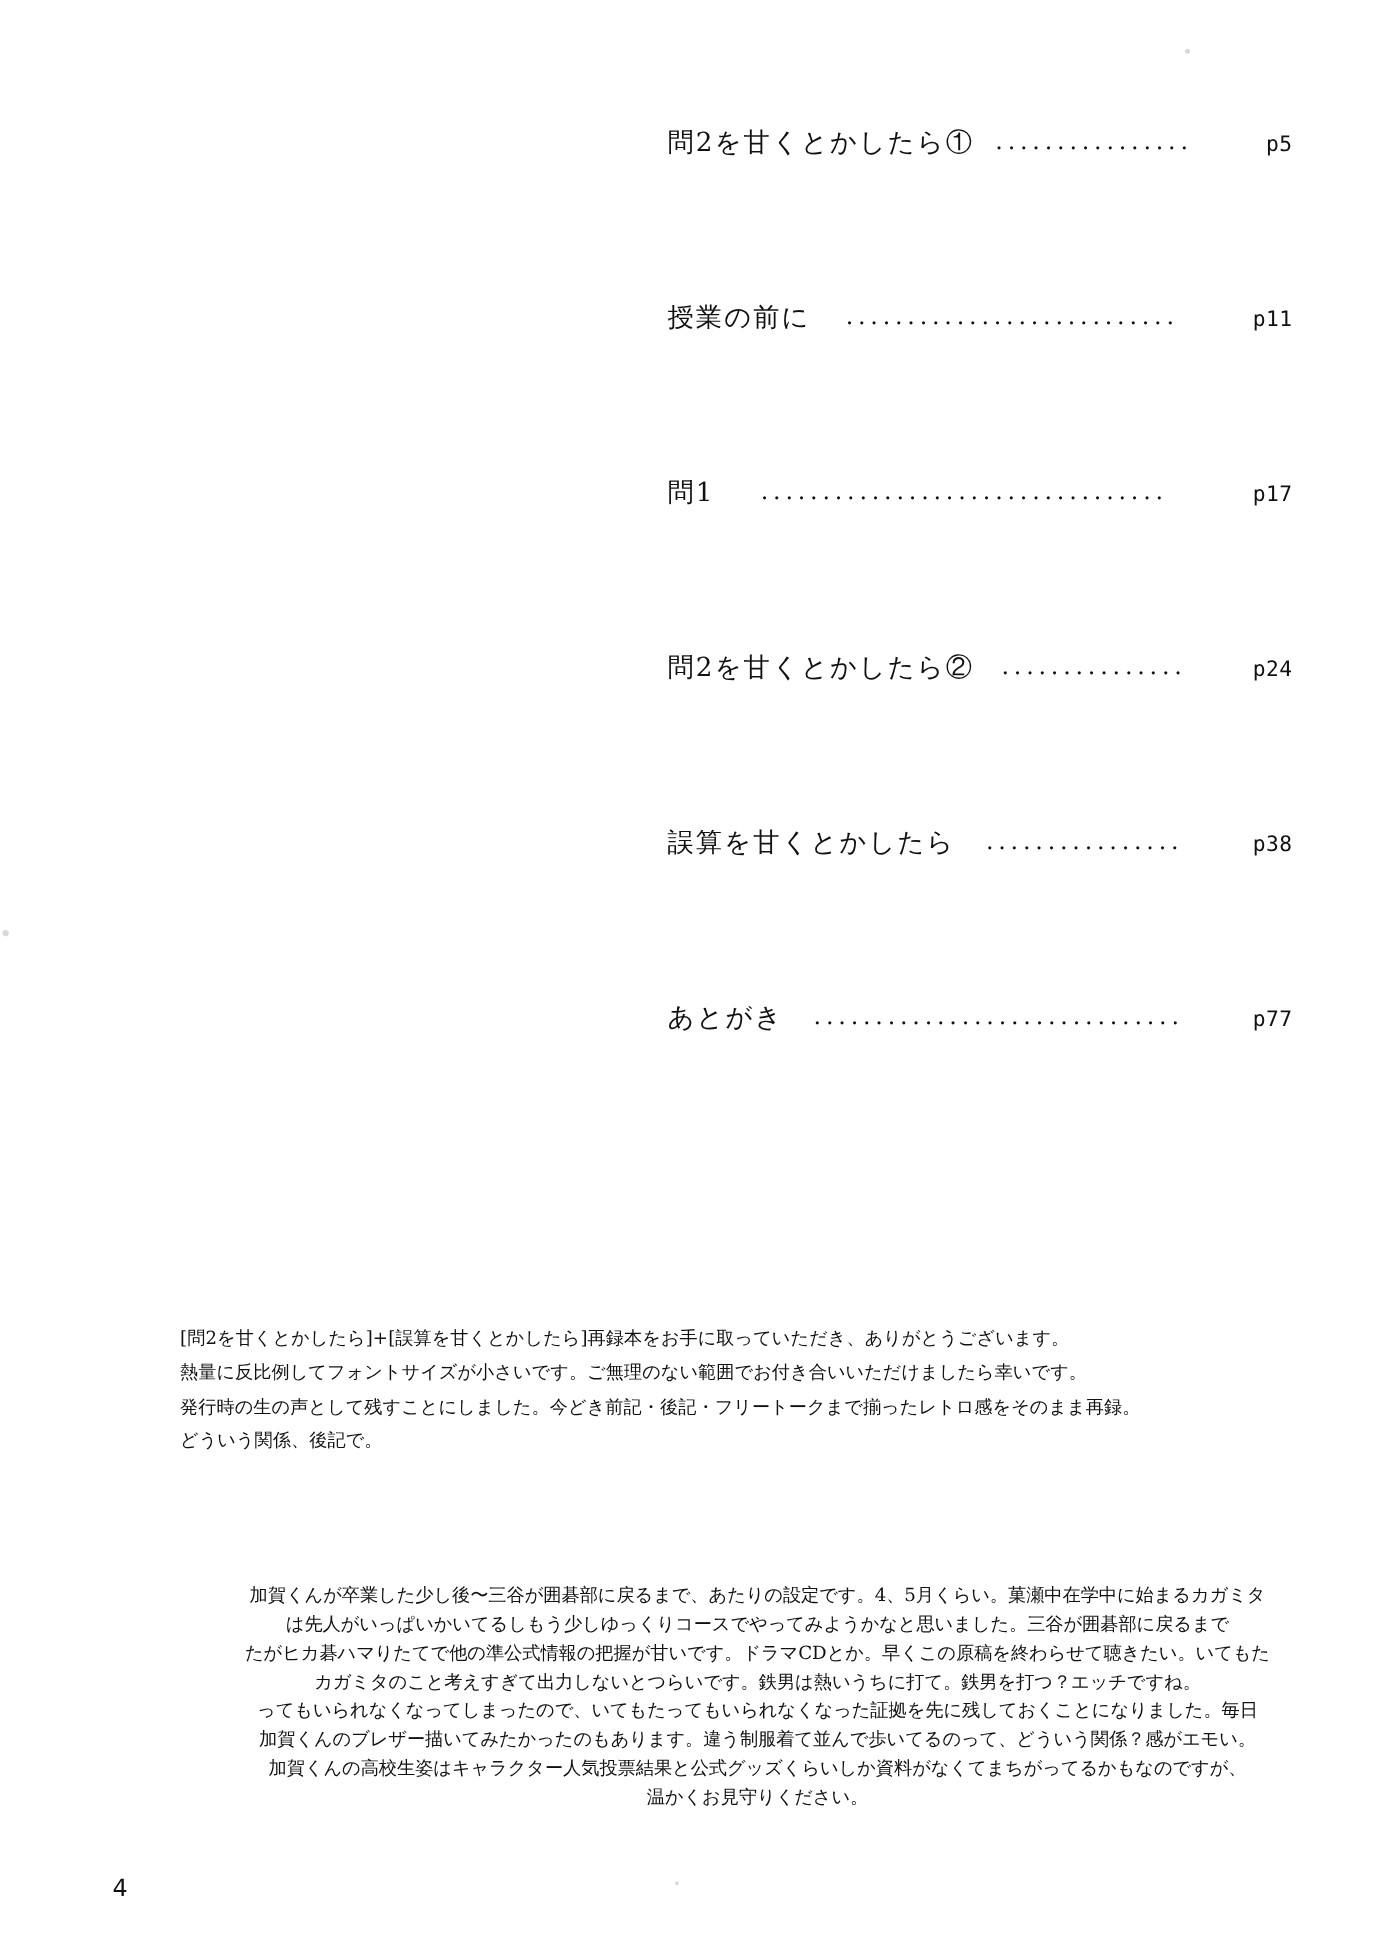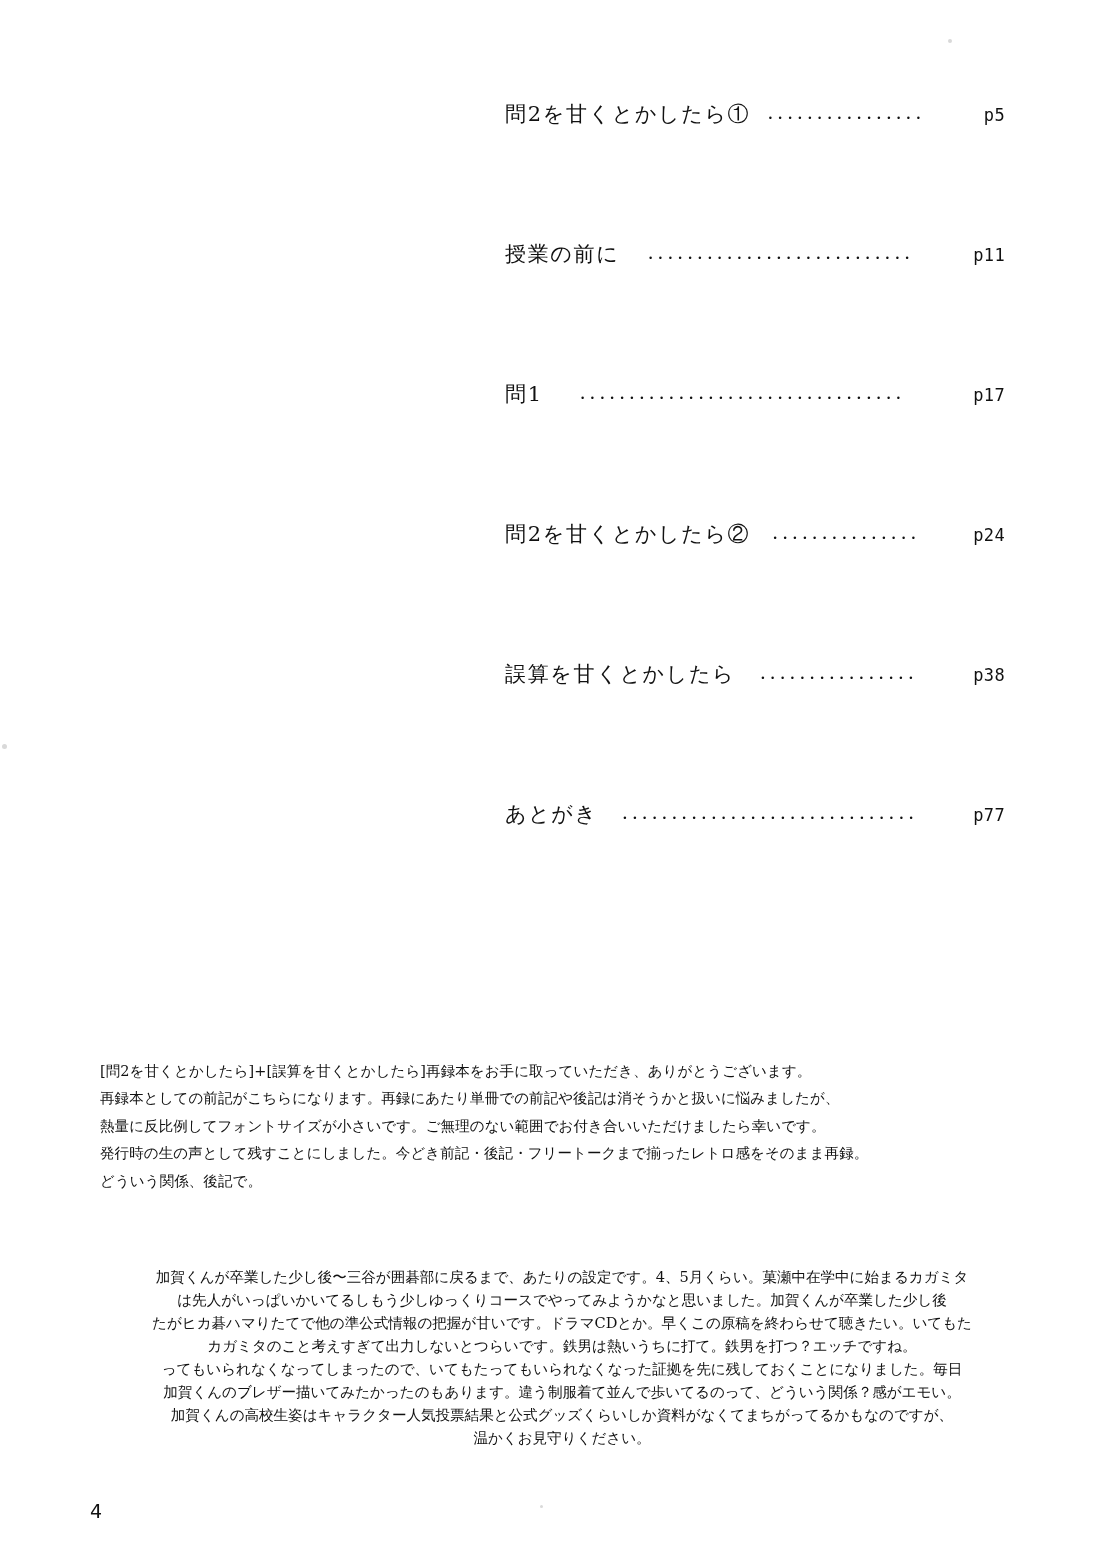--- a/index.html
+++ b/index.html
@@ -17,21 +17,21 @@
   }
 
   .page {
     position: absolute;
     inset: 0;
   }
 
   
   .toc {
     position: absolute;
-    left: 505px;
+    left: 534px;
     top: 100px;
     width: 500px;
   }
   .toc-row {
     display: flex;
     align-items: baseline;
     height: 140px;
     font-size: 21px;
     letter-spacing: 0.06em;
     color: #111;
@@ -61,20 +61,21 @@
     letter-spacing: 0.02em;
     min-width: 62px;
     text-align: right;
   }
 
   
   .note-block {
     position: absolute;
     font-family: "DejaVu Serif", serif;
     color: #111;
+    margin-left: 44px;
   }
   #foreword-block {
     left: 100px;
     top: 1060px;
     width: 920px;
   }
   #foreword-block p {
     margin: 0 0 4px 0;
     font-size: 14.5px;
     line-height: 1.62;
@@ -156,29 +157,28 @@
     <div class="toc-row">
       <span class="toc-title">あとがき</span>
       <span class="toc-leader">..............................</span>
       <span class="toc-page">p77</span>
     </div>
 
   </div>
 
   <div class="note-block" id="foreword-block">
     <p>[問2を甘くとかしたら]+[誤算を甘くとかしたら]再録本をお手に取っていただき、ありがとうございます。</p>
-    <p>再録本としての前記がこちらになります。再録にあたり単冊での前記や後記は消そうかと扱いに悩みましたが、</p>
     <p>熱量に反比例してフォントサイズが小さいです。ご無理のない範囲でお付き合いいただけましたら幸いです。</p>
     <p>発行時の生の声として残すことにしました。今どき前記・後記・フリートークまで揃ったレトロ感をそのまま再録。</p>
     <p>どういう関係、後記で。</p>
   </div>
 
   <div class="note-block" id="afterword-block">
     <p>加賀くんが卒業した少し後〜三谷が囲碁部に戻るまで、あたりの設定です。4、5月くらい。菓瀬中在学中に始まるカガミタ</p>
-    <p>は先人がいっぱいかいてるしもう少しゆっくりコースでやってみようかなと思いました。加賀くんが卒業した少し後</p>
+    <p>は先人がいっぱいかいてるしもう少しゆっくりコースでやってみようかなと思いました。三谷が囲碁部に戻るまで</p>
     <p>たがヒカ碁ハマりたてで他の準公式情報の把握が甘いです。ドラマCDとか。早くこの原稿を終わらせて聴きたい。いてもた</p>
     <p>カガミタのこと考えすぎて出力しないとつらいです。鉄男は熱いうちに打て。鉄男を打つ？エッチですね。</p>
     <p>ってもいられなくなってしまったので、いてもたってもいられなくなった証拠を先に残しておくことになりました。毎日</p>
     <p>加賀くんのブレザー描いてみたかったのもあります。違う制服着て並んで歩いてるのって、どういう関係？感がエモい。</p>
     <p>加賀くんの高校生姿はキャラクター人気投票結果と公式グッズくらいしか資料がなくてまちがってるかもなのですが、</p>
     <p>温かくお見守りください。</p>
   </div>
 
   <div class="page-number">4</div>
 

